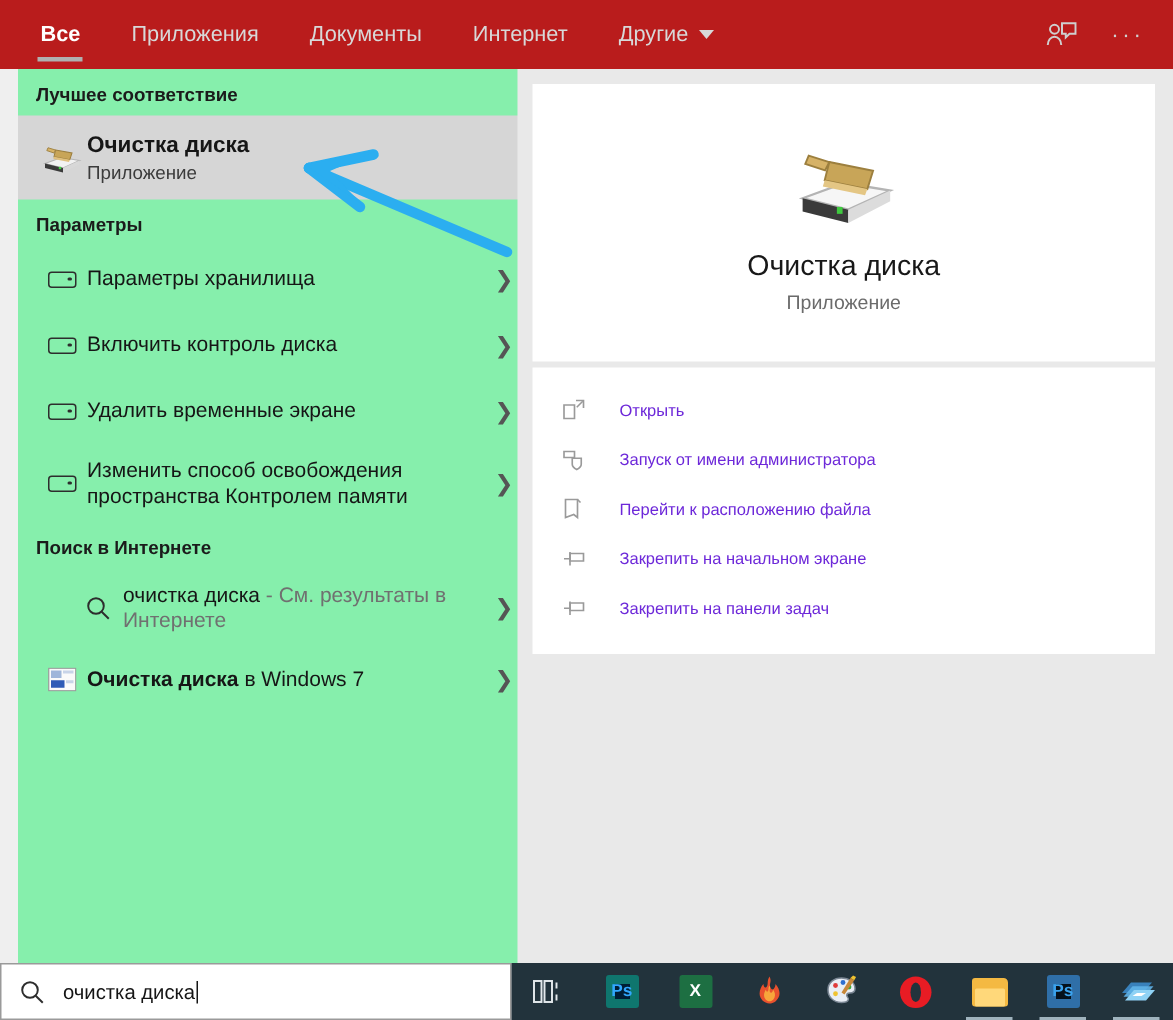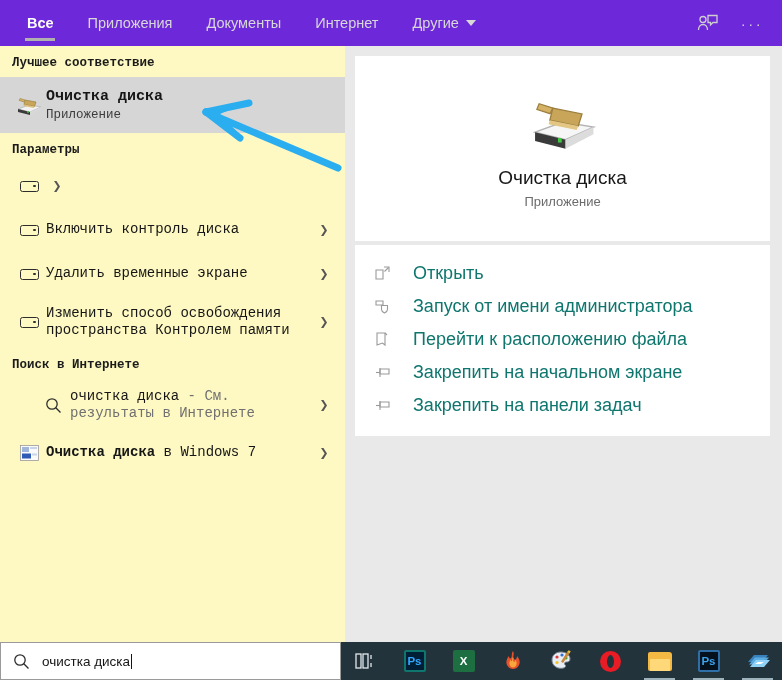--- a/index.html
+++ b/index.html
@@ -9,21 +9,21 @@
     overflow: hidden;
     background: #efefef;
   }
 
   #root { position: relative; width: 782px; height: 680px; }
 
   
   .header {
     position: absolute; top: 0; left: 0;
     width: 782px; height: 46px;
-    background: #6d28d9;
+    background: #b91c1c;
     display: flex; align-items: center;
   }
   .tabs { display: flex; align-items: stretch; height: 46px; padding-left: 10px; }
   .tab {
     position: relative;
     display: flex; align-items: center;
     padding: 0 17px;
     font-size: 14.5px;
     color: #d8d8d8;
     cursor: default;
@@ -50,25 +50,24 @@
   }
   .hdr-btn {
     width: 44px; height: 40px;
     display: flex; align-items: center; justify-content: center;
     color: #cfcfcf;
   }
   .dots { letter-spacing: 2.5px; font-size: 15px; color: #cfcfcf; }
 
   
   .left-pane {
-    position: absolute; top: 46px; left: 0;
+    position: absolute; top: 46px; left: 12px;
     width: 345px; height: 596px;
-    background: #fef9c3;
+    background: #86efac;
     overflow: hidden;
-    font-family: Liberation Mono, monospace;
   }
   .section-title {
     font-size: 12.5px; font-weight: bold; color: #1b1b1b;
     padding: 10px 0 7px 12px;
   }
   .row {
     display: flex; align-items: center;
     min-height: 44px;
     padding: 0 10px 0 12px;
     cursor: default;
@@ -124,21 +123,21 @@
   .card-actions { margin-top: 4px; padding: 12px 0 14px 0; }
   .act {
     display: flex; align-items: center;
     height: 33px; padding-left: 20px;
     cursor: default;
   }
   .act-ico {
     width: 38px; min-width: 38px;
     display: flex; align-items: center;
   }
-  .act-label { font-size: 18px; color: #0f766e; }
+  .act-label { font-size: 11px; color: #6d28d9; }
 
   
   .arrow { position: absolute; left: 190px; top: 90px;
            pointer-events: none; }
 
   
   .searchbar {
     position: absolute; left: 0; bottom: 0;
     width: 341px; height: 38px;
     background: #ffffff;
@@ -162,21 +161,21 @@
     display: flex; align-items: center; justify-content: center;
     position: relative;
   }
   .tb-open::after {
     content: ""; position: absolute; bottom: 0;
     left: 9px; width: 31px; height: 2.5px;
     background: #9fb3bd;
   }
   .ps-icon {
     width: 22px; height: 22px; border-radius: 2px;
-    background: #001e36; border: 2px solid #0f766e;
+    background: #001e36; border: 6px solid #0f766e;
     color: #31a8ff; font-size: 11.5px; font-weight: bold;
     display: flex; align-items: center; justify-content: center;
   }
   .ps-icon.dark { border-color: #2f6fa8; background: #05111c; color: #3ba3ee; }
   .xl-icon {
     width: 22px; height: 22px; border-radius: 2px;
     background: #1d6f42; color: #fff;
     font-size: 11.5px; font-weight: bold;
     display: flex; align-items: center; justify-content: center;
   }
@@ -260,20 +259,23 @@
         <div class="row-sub">Приложение</div>
       </div>
     </div>
 
     <div class="section-title">Параметры</div>
 
     <div class="row">
       <div class="row-ico">
           <span class="drv"></span>
         </div>
+      <div class="row-text">
+        <div class="row-title">Параметры хранилища</div>
+      </div>
       <div class="chev">❯</div>
     </div>
 
     <div class="row">
       <div class="row-ico">
           <span class="drv"></span>
         </div>
       <div class="row-text">
         <div class="row-title">Включить контроль диска</div>
       </div>

